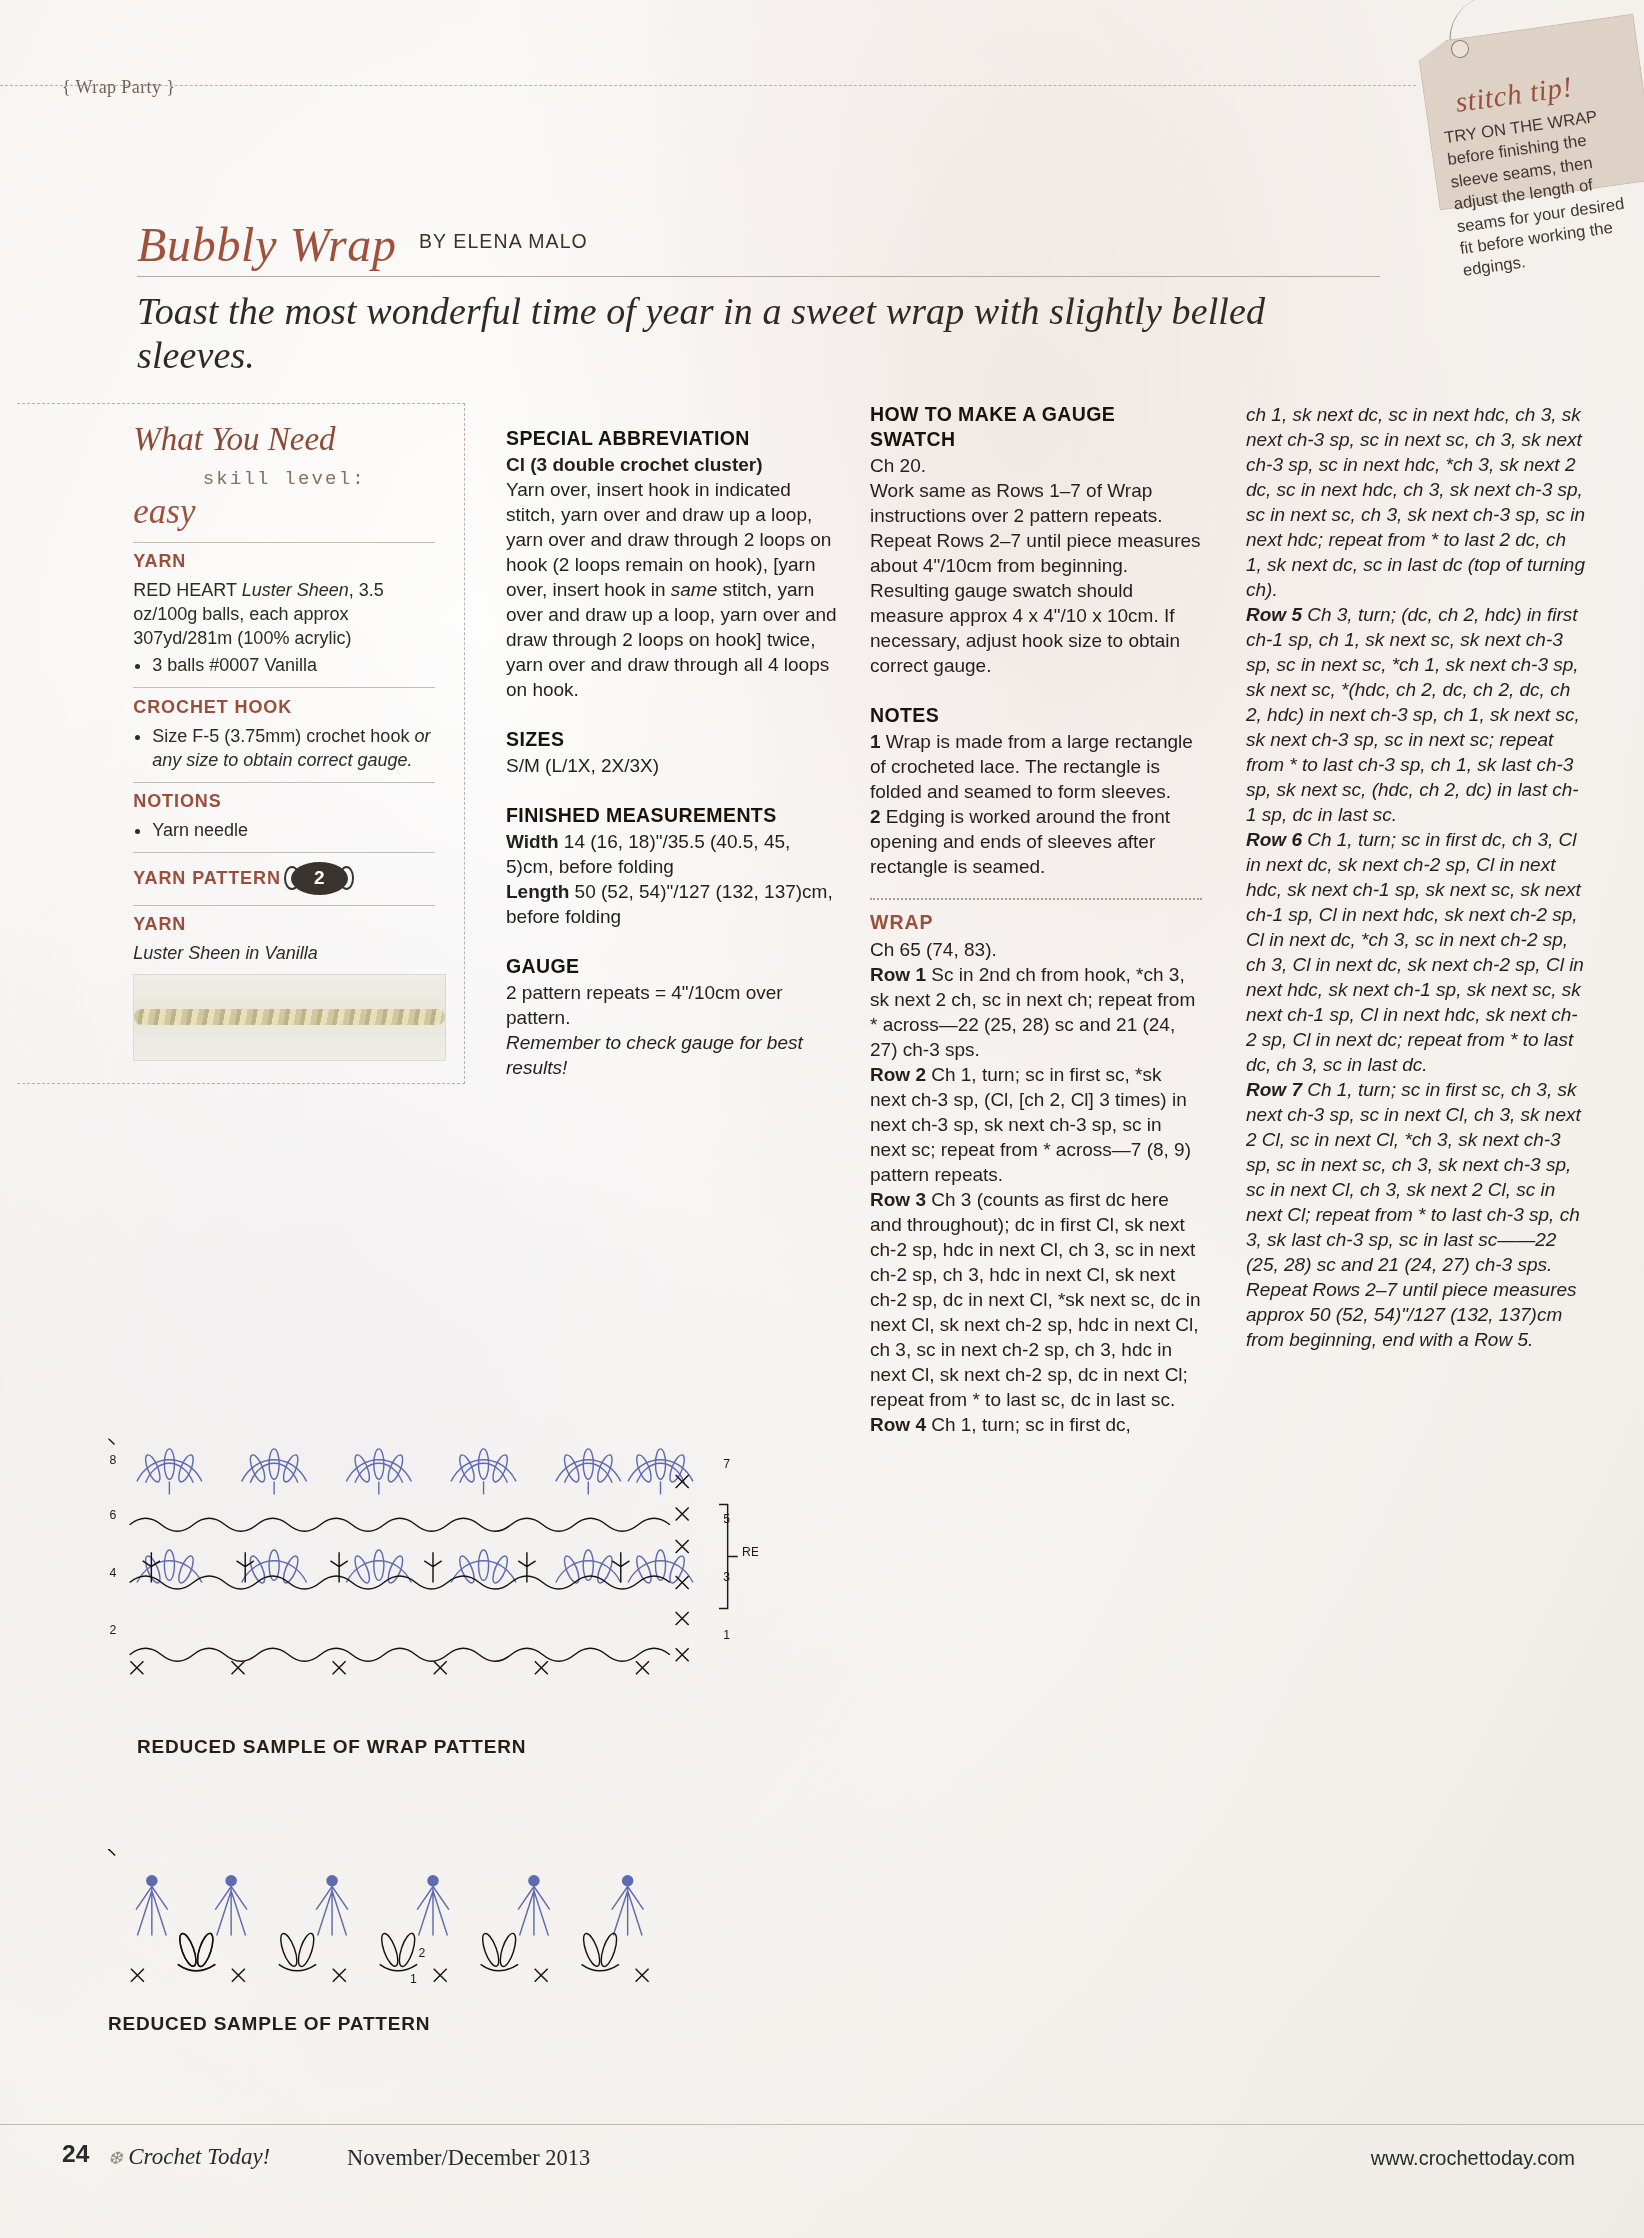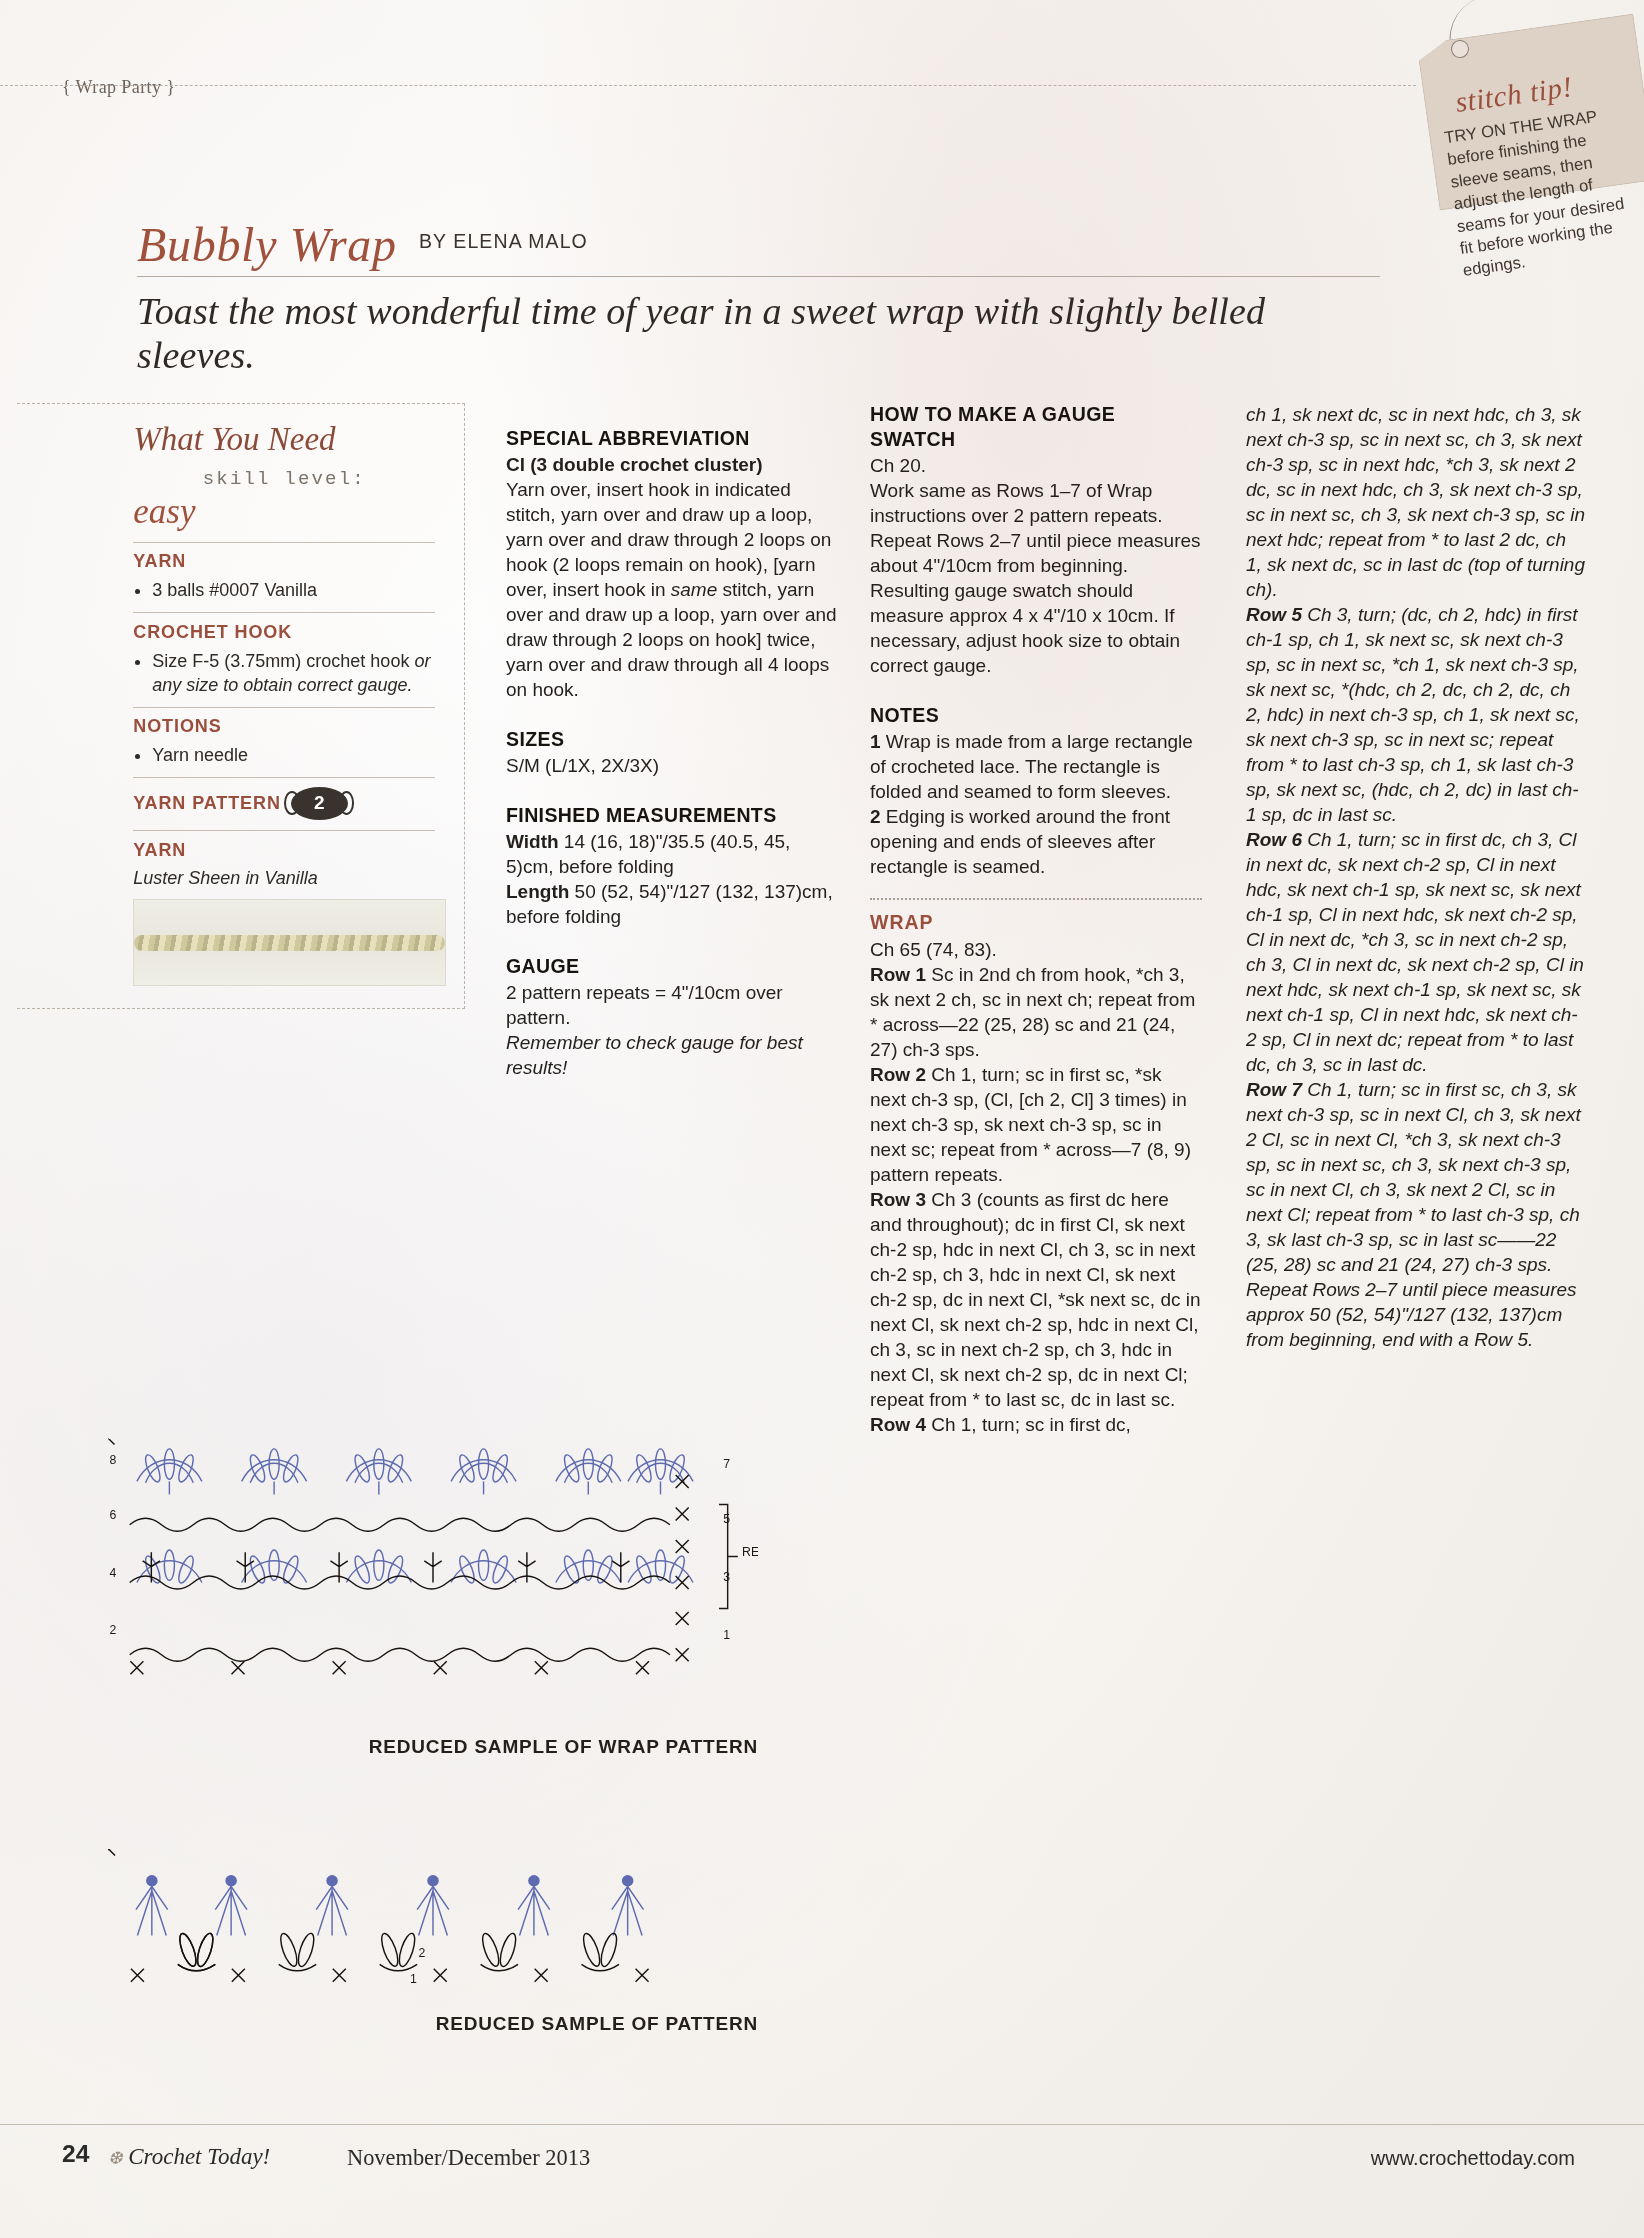--- a/index.html
+++ b/index.html
@@ -241,21 +241,21 @@
     transform: translateY(-50%);
     background: repeating-linear-gradient(100deg, #cfc79a 0 5.8px, #b9b186 5.8px 10px, #e6dfbb 10px 16px);
     border-radius: 8px;
     opacity: 0.95;
   }
 
   
   .chart1 { position: absolute; left: 108px; top: 1438px; width: 650px; }
   .chart2 { position: absolute; left: 108px; top: 1849px; width: 650px; }
   .chart-caption {
-    text-align: right;
+    text-align: left;
     font-size: 19px;
     font-weight: bold;
     letter-spacing: 0.8px;
     color: #241f1b;
     margin-top: 7.2px;
   }
   .chart-caption.c1 { margin-left: 29px; }
 
   
   .col {
@@ -343,20 +343,21 @@
       <div class="title-rule"></div>
       <div class="deck">Toast the most wonderful time of year in a sweet wrap with slightly belled sleeves.</div>
     </div>
 
     <div class="wyn">
       <div class="wyn-title">What You Need</div>
       <div class="skill-label">skill level:</div>
       <div class="skill-value">easy</div>
       <hr>
       <h4>YARN</h4>
+      <p><span>RED HEART</span> <span class="it">Luster Sheen</span><span>, 3.5 oz/100g balls, each approx 307yd/281m (100% acrylic)</span></p>
       <ul>
         <li>3 balls #0007 Vanilla</li>
       </ul>
       <hr>
       <h4>CROCHET HOOK</h4>
       <ul>
         <li><span>Size F-5 (3.75mm) crochet hook </span><span class="it">or any size to obtain correct gauge.</span></li>
       </ul>
       <hr>
       <h4>NOTIONS</h4>

